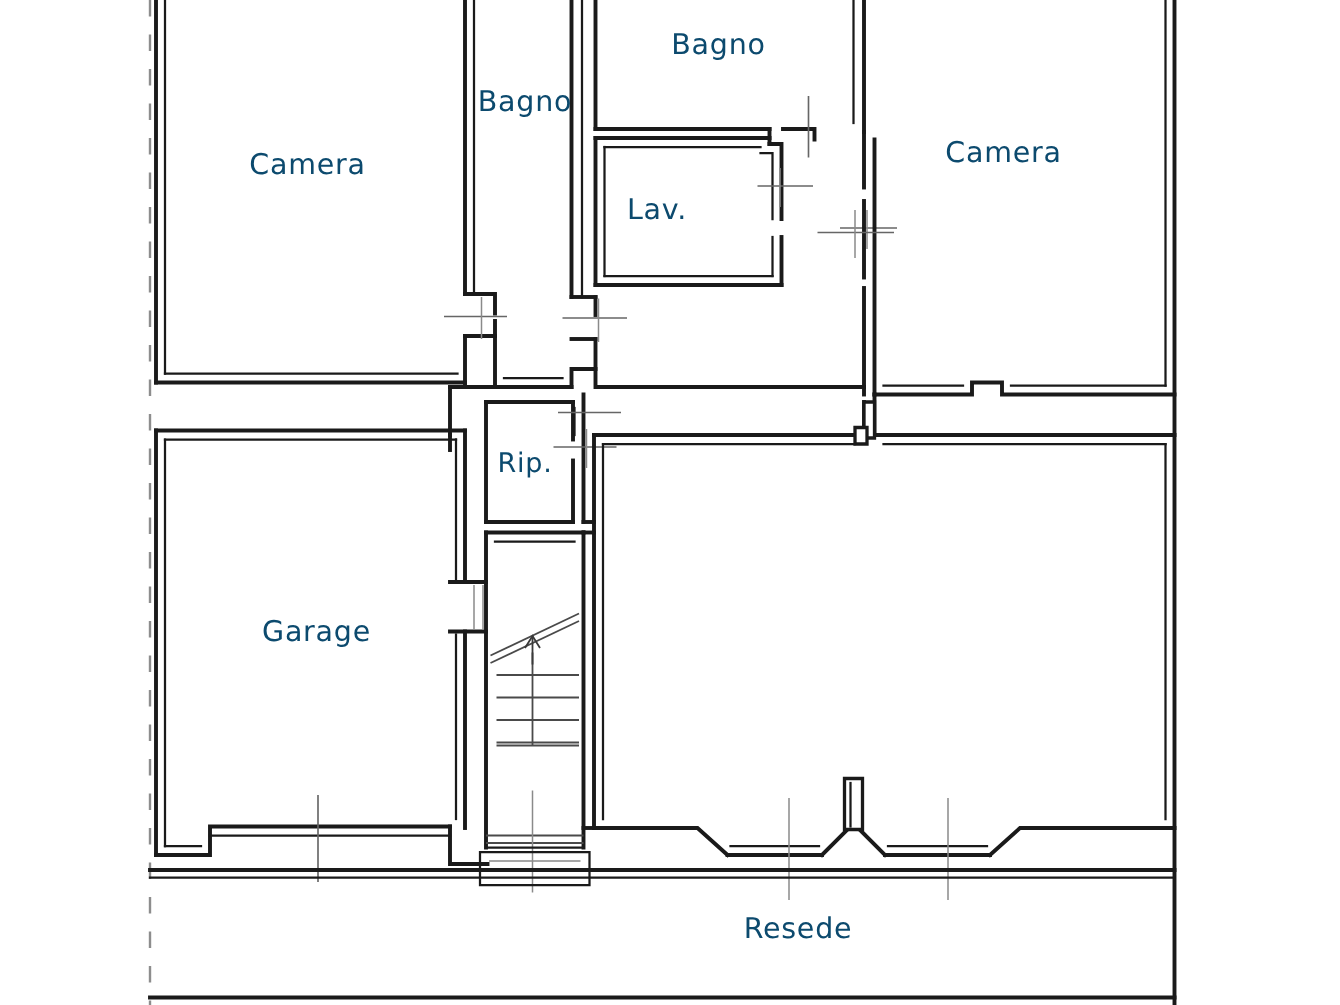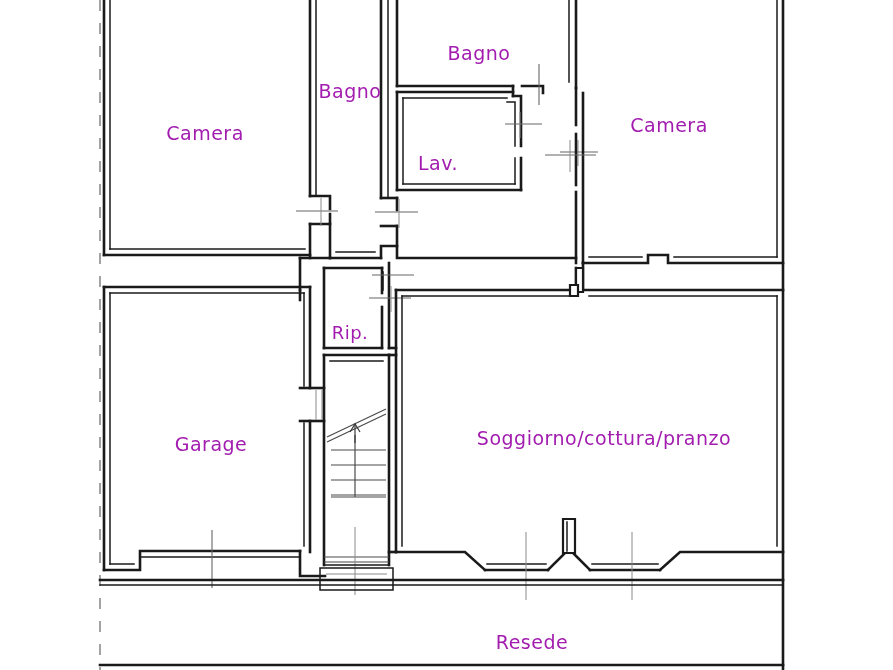--- a/index.html
+++ b/index.html
@@ -26,27 +26,26 @@
     left: 0;
     width: 893px;
     height: 670px;
     display: block;
   }
   .room-label {
     position: absolute;
     font-family: "DejaVu Sans", sans-serif;
     font-size: 19px;
     font-weight: 500;
-    color: #a21caf;
+    color: #0c4a6e;
     letter-spacing: 0.5px;
     white-space: nowrap;
     transform: translate(-50%, -50%);
     pointer-events: none;
     user-select: none;
-    margin-top: 23px;
   }
   .room-label.small { font-size: 18px; text-align: center; }
 </style>
 </head>
 <body>
 
 <div id="plan-root">
 
   <svg id="plan-svg" viewBox="0 0 893 670">
     <defs>
@@ -299,17 +298,16 @@
   <div class="room-label" style="left:479px; top:30px;">Bagno</div>
 
   <div class="room-label" style="left:438px; top:140px;">Lav.</div>
 
   <div class="room-label" style="left:669px; top:102px;">Camera</div>
 
   <div class="room-label small" style="left:350px; top:309px;">Rip.</div>
 
   <div class="room-label" style="left:211px; top:421px;text-align:right;">Garage</div>
 
-  <div class="room-label" style="left:604px; top:415px;">Soggiorno/cottura/pranzo</div>
 
   <div class="room-label" style="left:532px; top:619px;">Resede</div>
 
 </div>
 
 </body></html>

